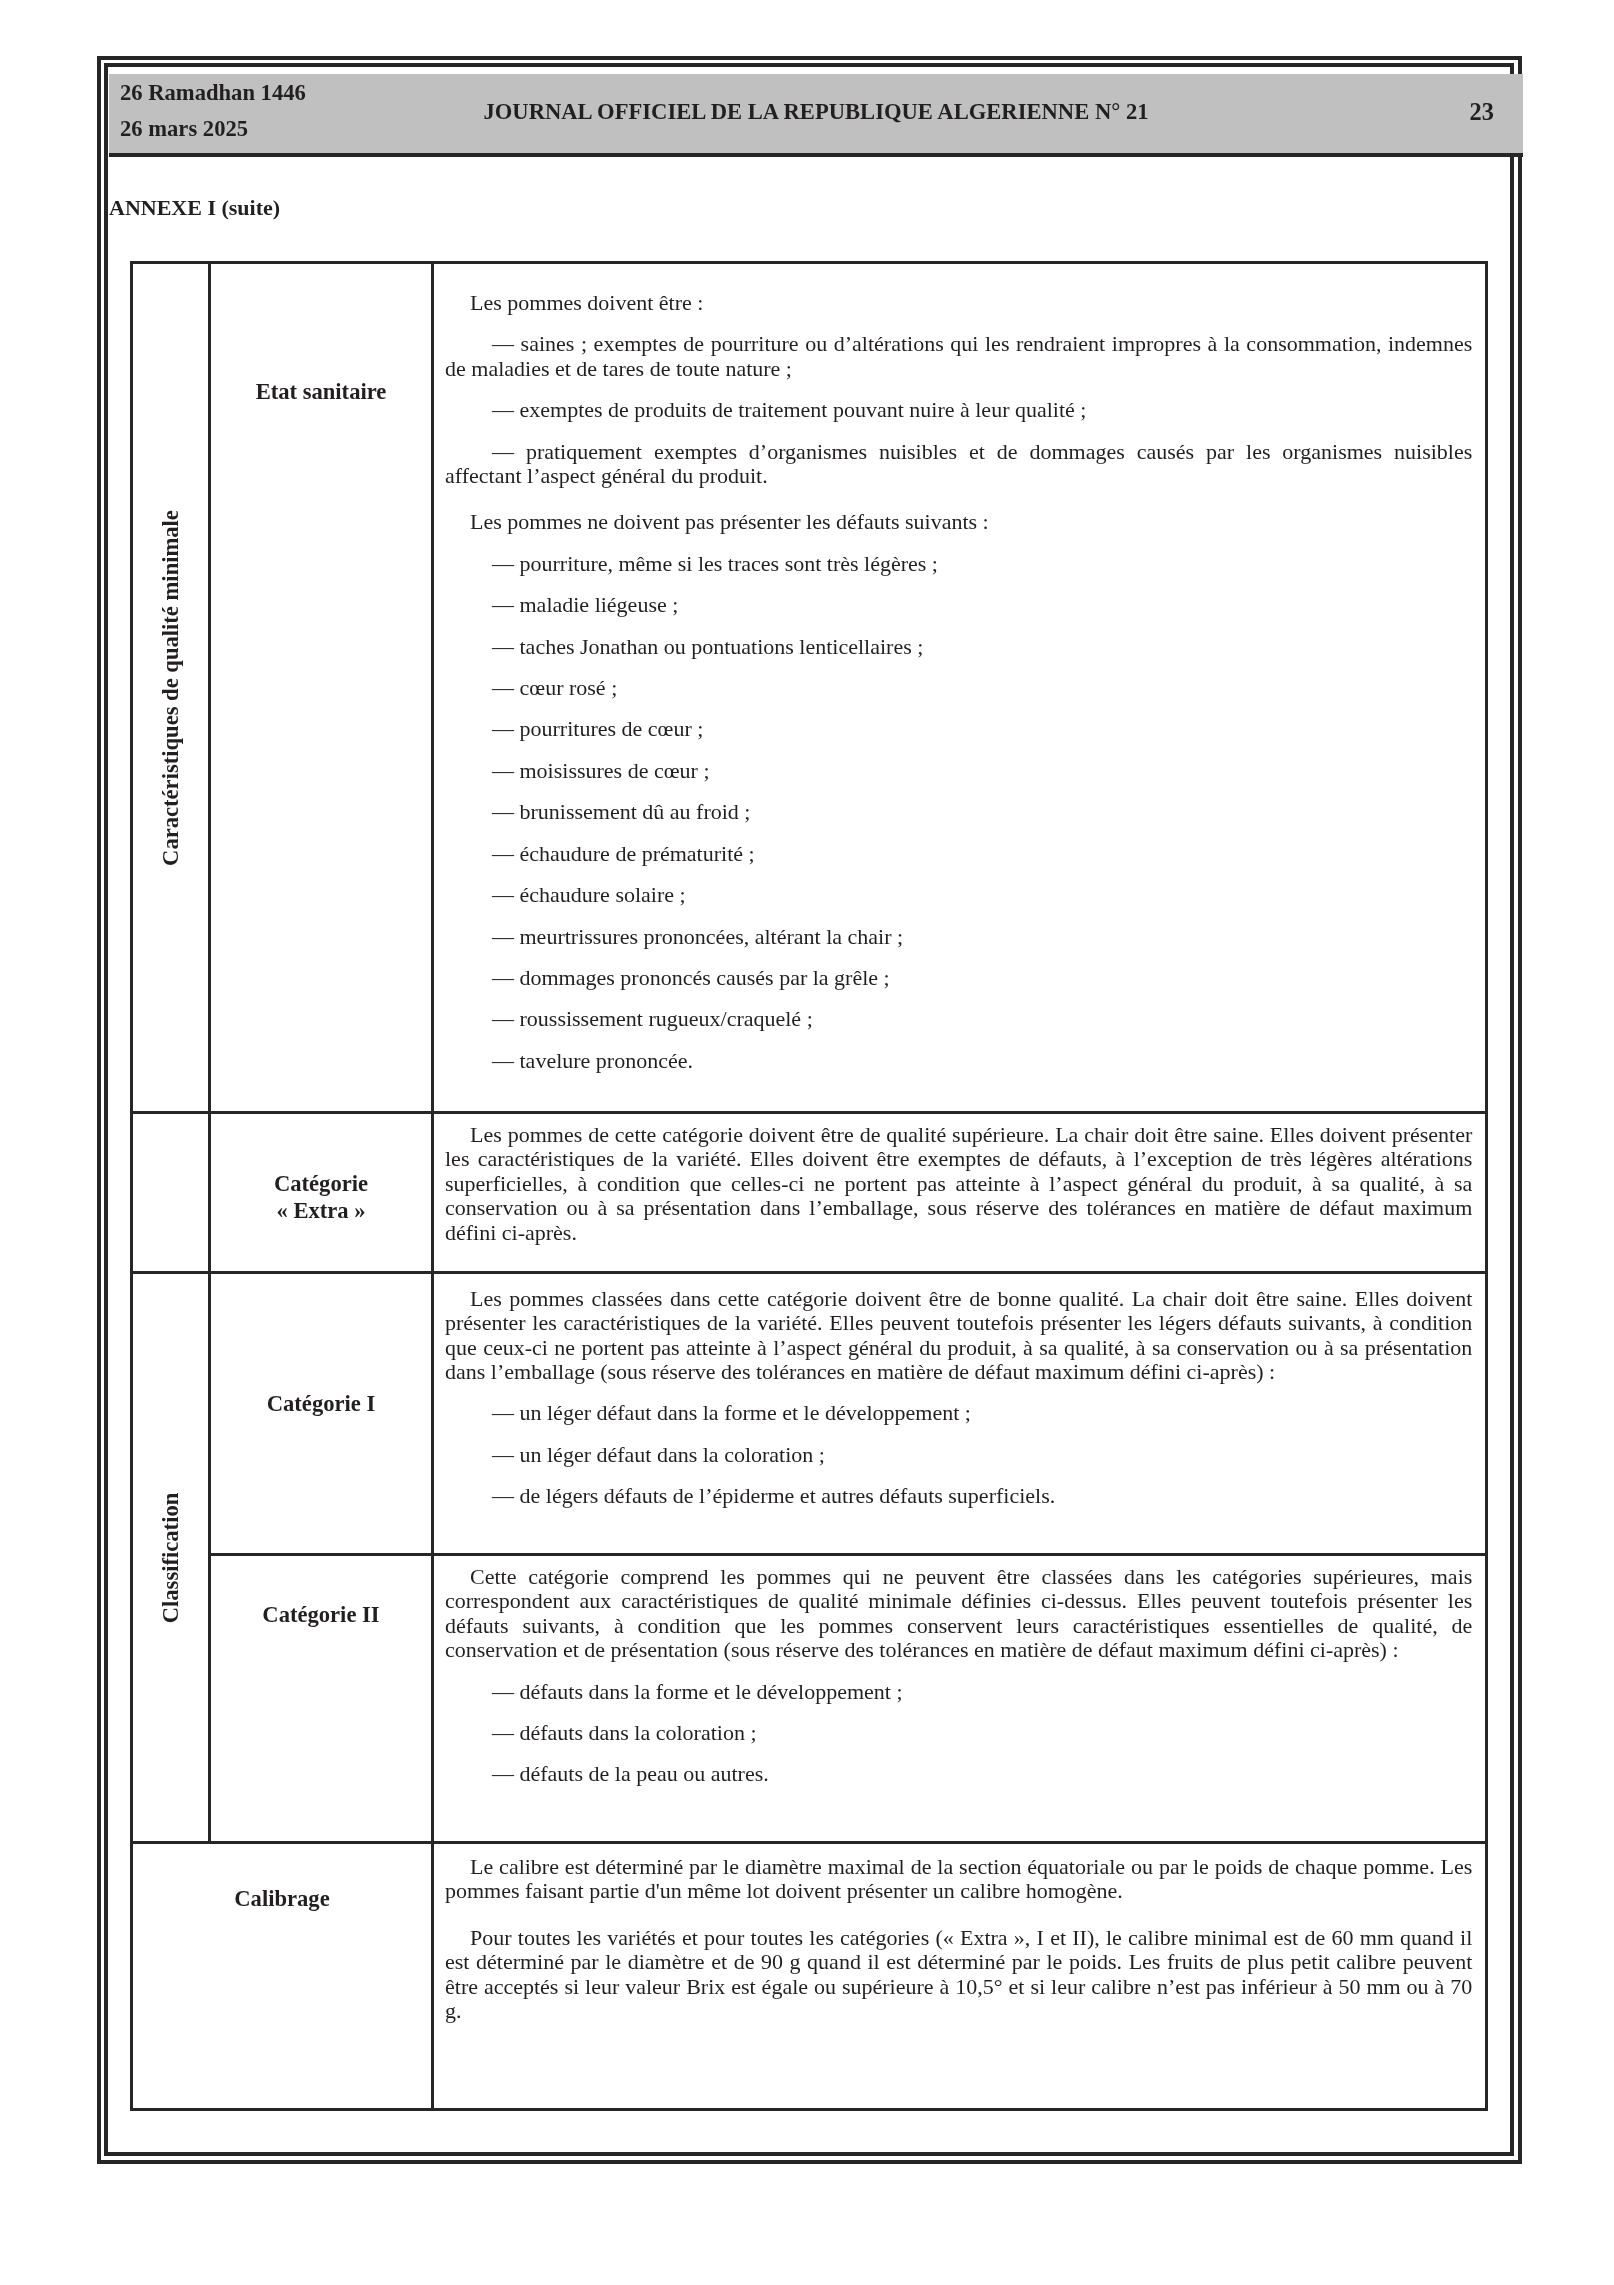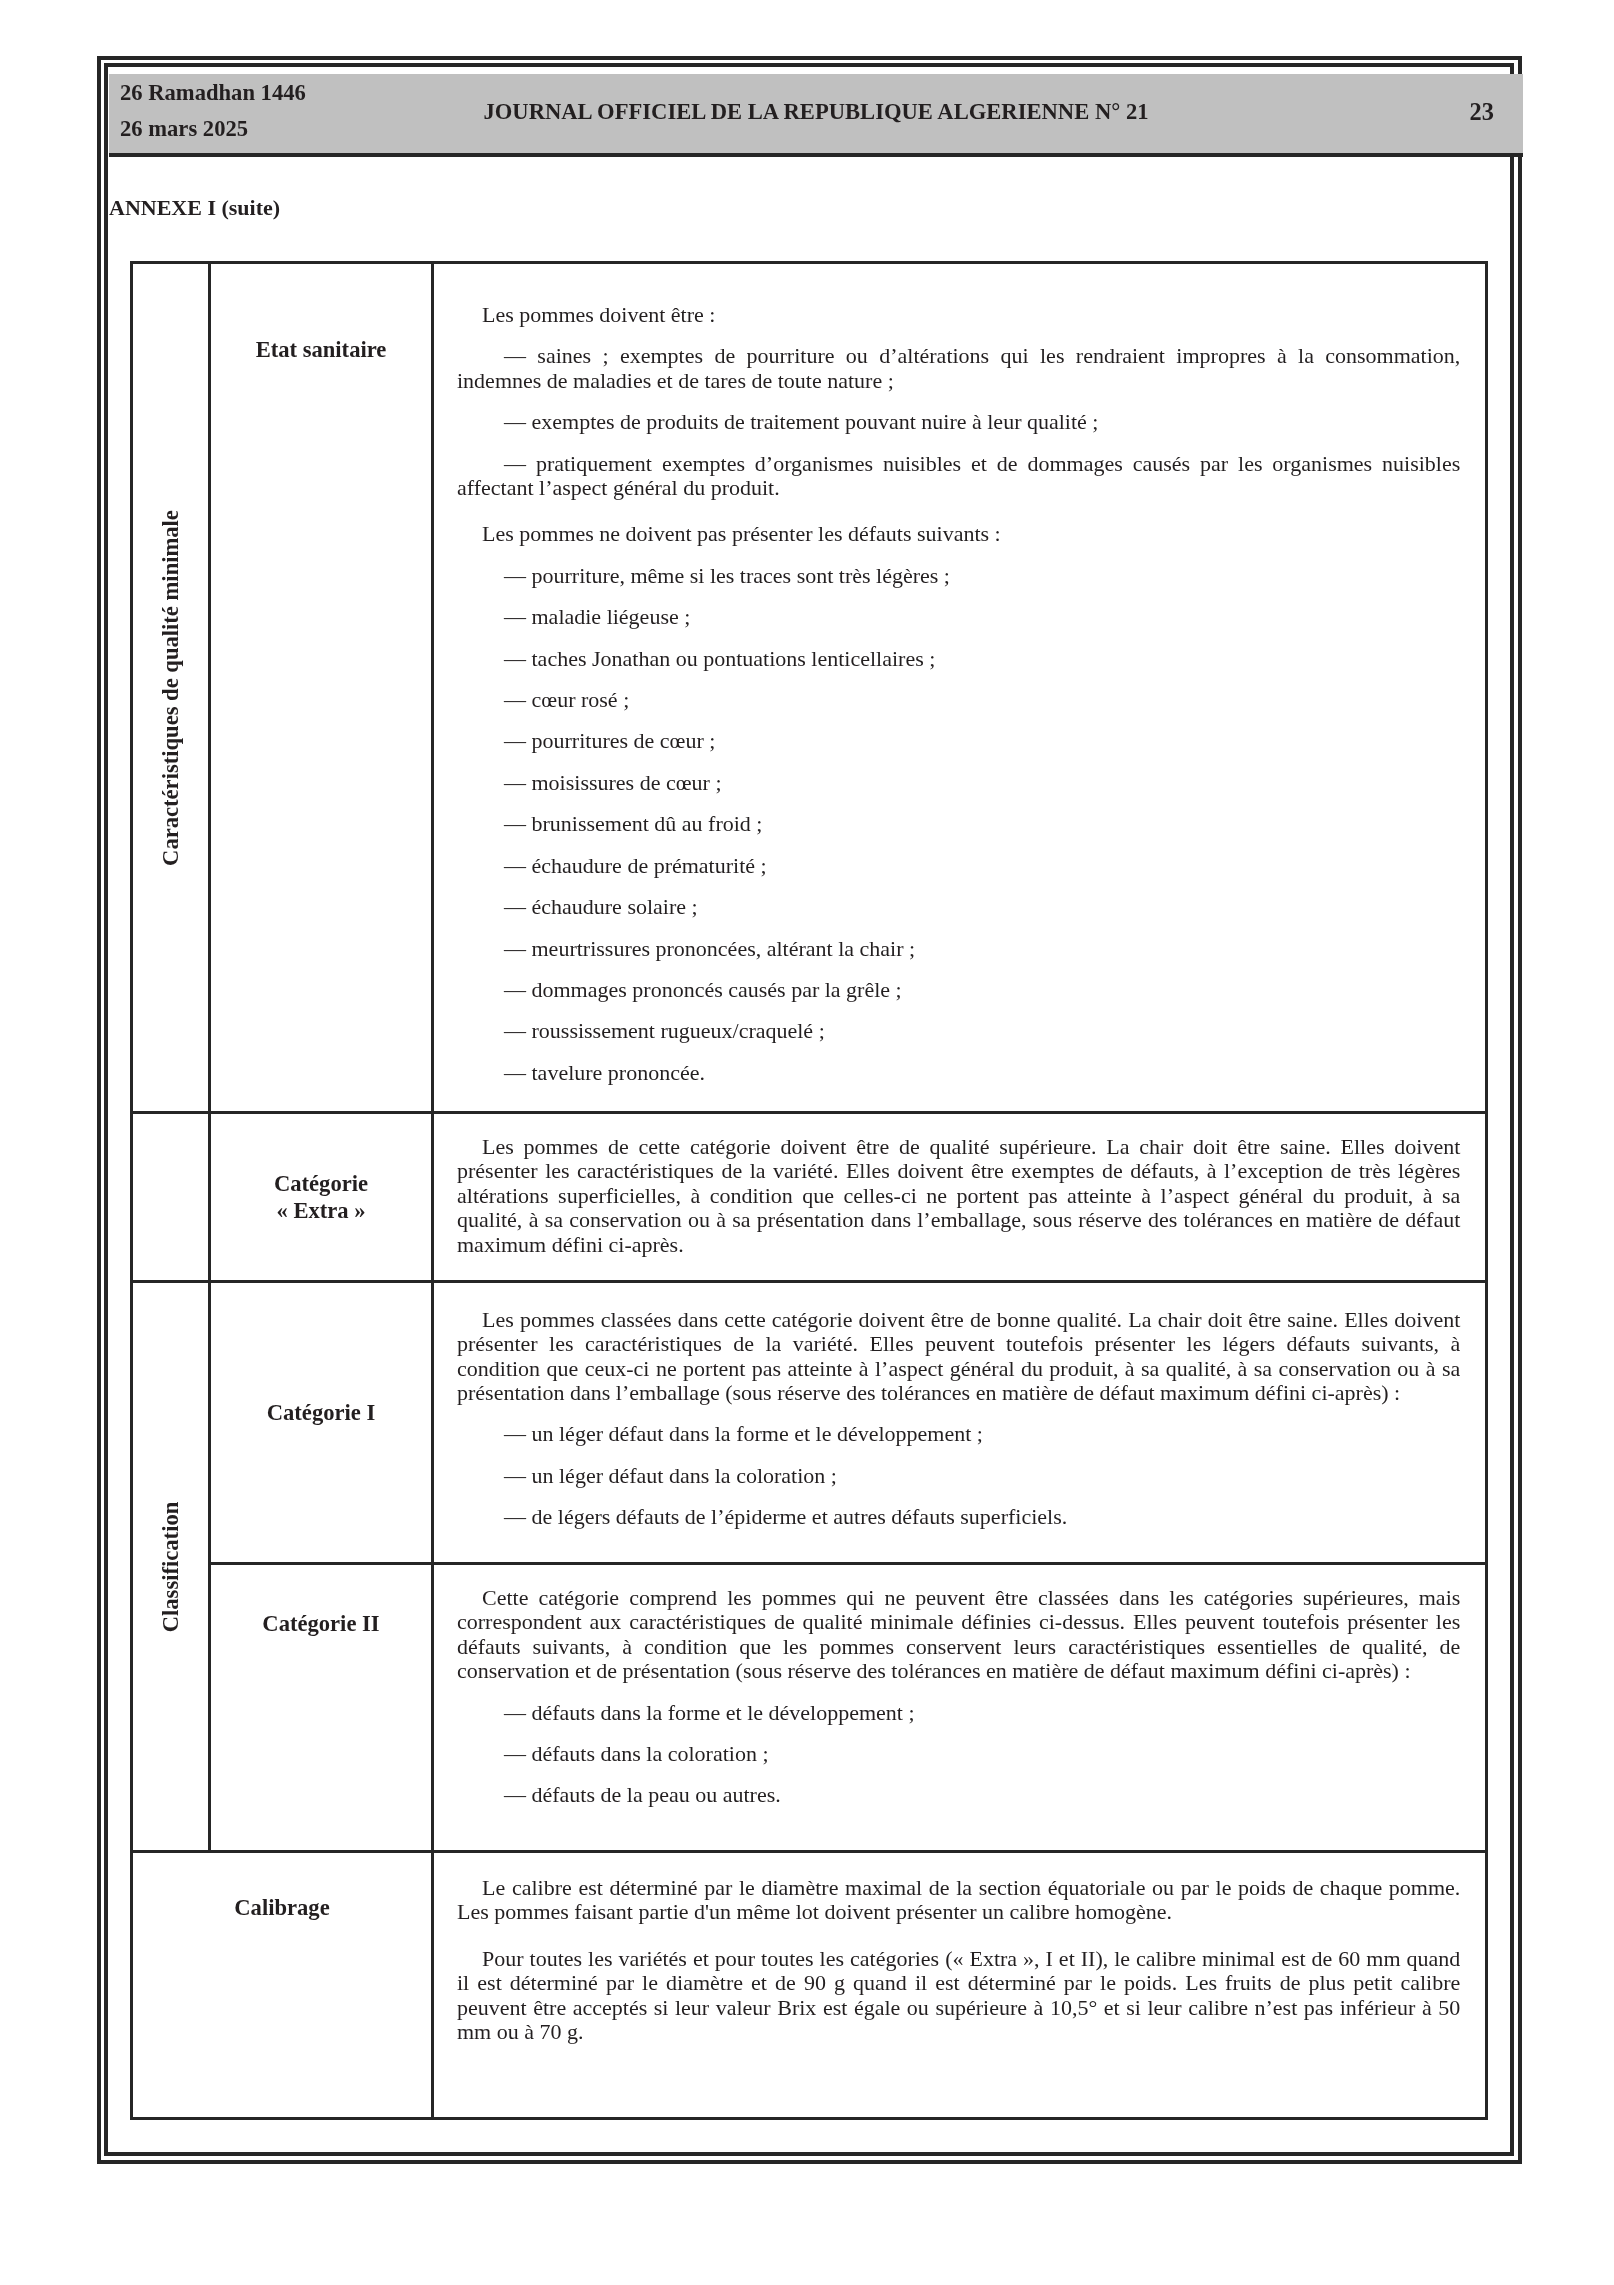--- a/index.html
+++ b/index.html
@@ -35,21 +35,21 @@
   col.c3 { width: 1054px; }
 
   .vlabel-cell { position: relative; }
   .vlabel {
     position: absolute; left: 50%; top: 50%;
     transform: translate(-50%, -50%) rotate(-90deg);
     white-space: nowrap; font-weight: bold; font-size: 22.6px;
   }
   .label-cell { text-align: center; font-weight: bold; font-size: 22.6px; line-height: 27px; }
   .content { padding: 12.7px 12.7px 11px 11px; font-size: 22px; line-height: 24.4px; text-align: justify; }
-  .content p { margin: 12px; }
+  .content p { margin: 0; }
   .indent { text-indent: 25px; }
   .dash { padding-left: 47px; margin-top: 17px !important; }
   .dash-lead { text-indent: 47px; margin-top: 17px !important; }
   .gap-lg { margin-top: 22px !important; }
 </style>
 </head>
 <body>
 
 <div class="outer-frame"></div>
 <div class="inner-frame"></div>
@@ -68,21 +68,21 @@
       <col class="c1">
       <col class="c2">
       <col class="c3">
     </colgroup>
 
   <tbody>
       <tr style="height:850px;">
     <td class="vlabel-cell">
       <span class="vlabel">Caractéristiques de qualité minimale</span>
     </td>
-    <td class="label-cell" style="padding-top:72px;margin-top:32px;">Etat sanitaire</td>
+    <td class="label-cell" style="padding-top:114px;margin-top:32px;">Etat sanitaire</td>
     <td>
       <div class="content" style="padding-top:27px;">
         <p class="indent">Les pommes doivent être :</p>
         <p class="dash-lead">— saines ; exemptes de pourriture ou d’altérations qui les rendraient impropres à la consommation, indemnes de maladies et de tares de toute nature ;</p>
         <p class="dash-lead">— exemptes de produits de traitement pouvant nuire à leur qualité ;</p>
         <p class="dash-lead">— pratiquement exemptes d’organismes nuisibles et de dommages causés par les organismes nuisibles affectant l’aspect général du produit.</p>
         <p class="indent gap-lg">Les pommes ne doivent pas présenter les défauts suivants :</p>
         <p class="dash">— pourriture, même si les traces sont très légères ;</p>
         <p class="dash">— maladie liégeuse ;</p>
         <p class="dash">— taches Jonathan ou pontuations lenticellaires ;</p>

